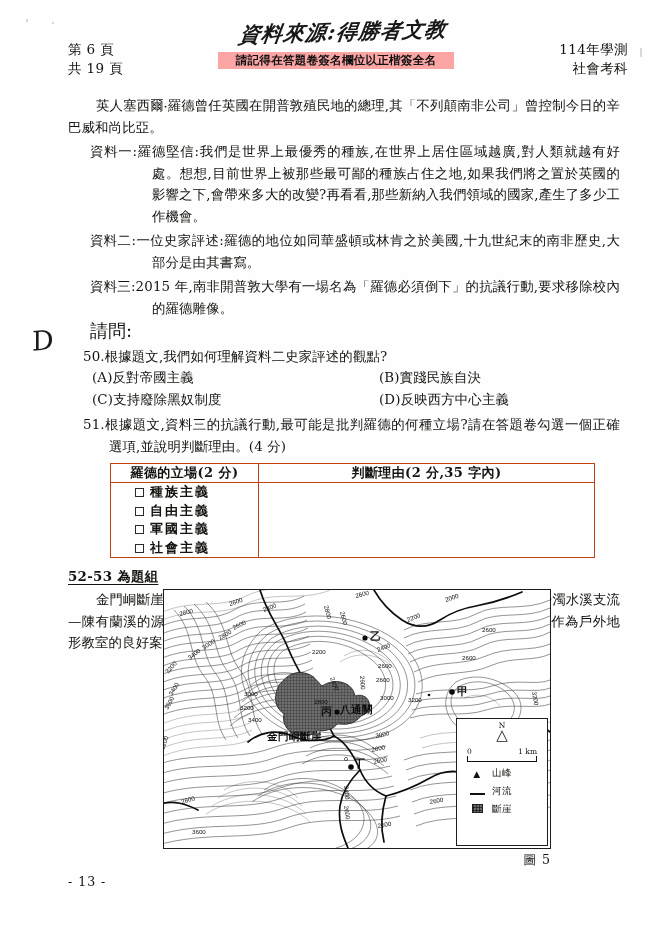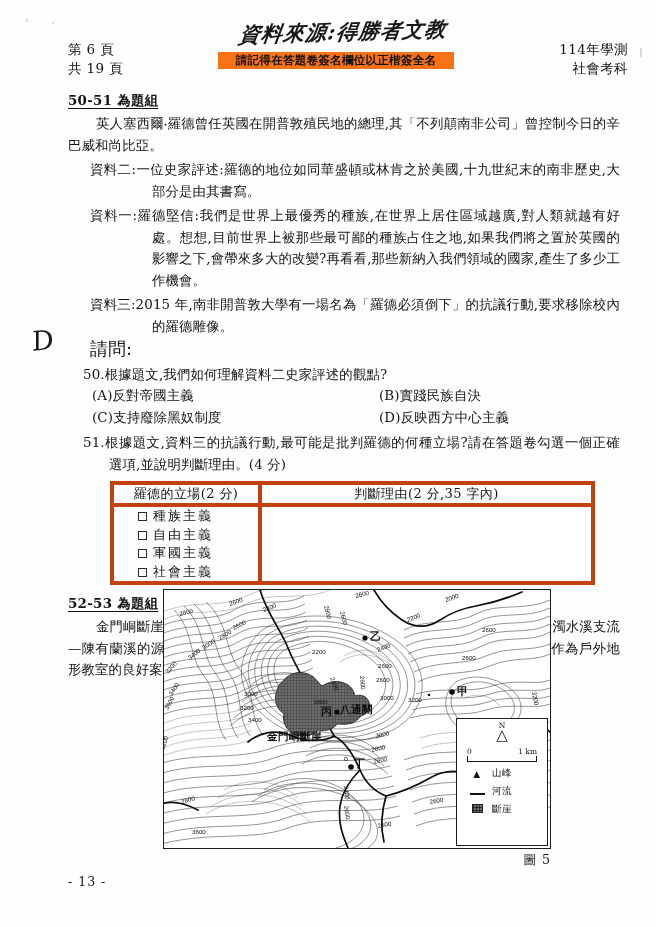--- a/index.html
+++ b/index.html
@@ -52,21 +52,21 @@
     font-weight: 700;
     color: #18171a;
     transform: skewX(-9deg) rotate(-1.6deg);
     letter-spacing: 1px;
     white-space: nowrap;
   }
   .highlight-bar {
     position: absolute;
     left: 218px; top: 42px;
     width: 236px;
-    background: #f97316;
+    background: #fca5a5;
     color: #111;
     font-size: 11.6px;
     text-align: center;
     padding: 1px 2px;
     letter-spacing: .2px;
     white-space: nowrap;
     font-weight: 600;
   }
 
   
@@ -141,23 +141,23 @@
     margin: 6px 0 0 110px;
     width: 485px;
   }
   table.ans {
     border-collapse: collapse;
     width: 100%;
     font-size: 13px;
     table-layout: fixed;
   }
   table.ans td, table.ans th {
-    border: 4px solid #c2410c;
+    border: 1px solid #c2410c;
     padding: 0;
-    font-weight: 400;
+    font-weight: 700;
   }
   .ans-h {
     text-align: center;
     padding: 2px 0 3px;
     font-size: 13px;
     letter-spacing: .4px;
   }
   .col-a { width: 148px; }
   .choice-cell { padding: 3px 0 4px 0; }
   .choice {
@@ -286,29 +286,28 @@
     <div class="handwriting">資料來源:得勝者文教</div>
     <div class="highlight-bar">請記得在答題卷簽名欄位以正楷簽全名</div>
     <div class="hdr-right">
       <div>114年學測</div>
       <div>社會考科</div>
     </div>
   </div>
 
   <div class="content">
 
-    <div class="grp-title">50-51 為題組</div>
 
     <div class="para">英人塞西爾‧羅德曾任英國在開普敦殖民地的總理,其「不列顛南非公司」曾控制今日的辛巴威和尚比亞。</div>
 
+    <div class="src-block">
+      <span>資料一:</span><span>羅德堅信:我們是世界上最優秀的種族,在世界上居住區域越廣,對人類就越有好處。想想,目前世界上被那些最可鄙的種族占住之地,如果我們將之置於英國的影響之下,會帶來多大的改變?再看看,那些新納入我們領域的國家,產生了多少工作機會。</span>
+    </div>
     <div class="src-block">
       <span>資料二:</span><span>一位史家評述:羅德的地位如同華盛頓或林肯之於美國,十九世紀末的南非歷史,大部分是由其書寫。</span>
-    </div>
-    <div class="src-block">
-      <span>資料一:</span><span>羅德堅信:我們是世界上最優秀的種族,在世界上居住區域越廣,對人類就越有好處。想想,目前世界上被那些最可鄙的種族占住之地,如果我們將之置於英國的影響之下,會帶來多大的改變?再看看,那些新納入我們領域的國家,產生了多少工作機會。</span>
     </div>
     <div class="src-block">
       <span>資料三:</span><span>2015 年,南非開普敦大學有一場名為「羅德必須倒下」的抗議行動,要求移除校內的羅德雕像。</span>
     </div>
     <div class="ask">請問:</div>
 
     <div class="q-row">
       <span>50.</span><span>根據題文,我們如何理解資料二史家評述的觀點?</span>
     </div>
     <div class="opts">

